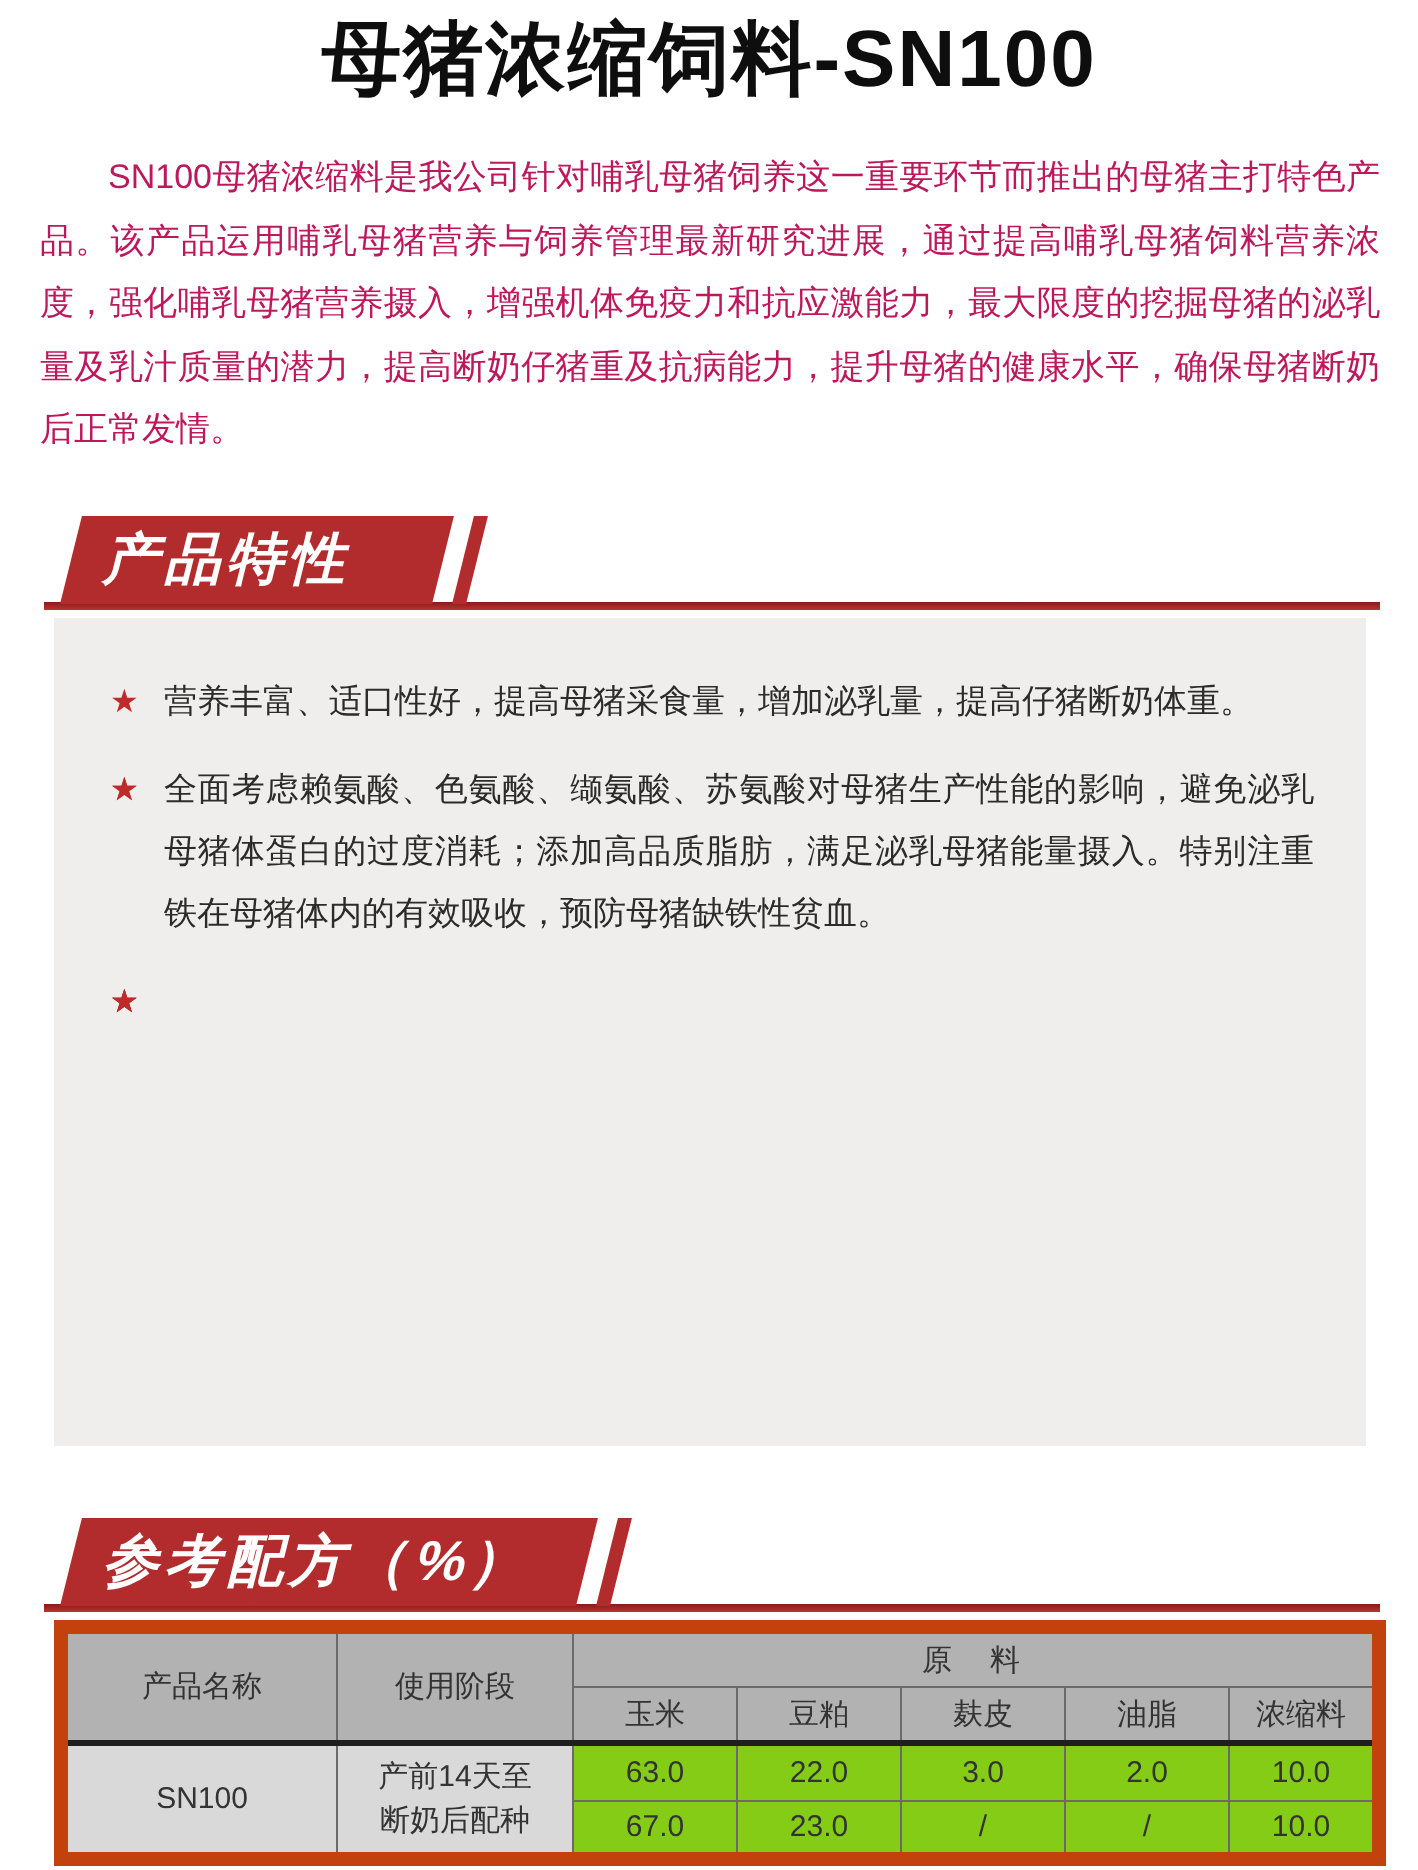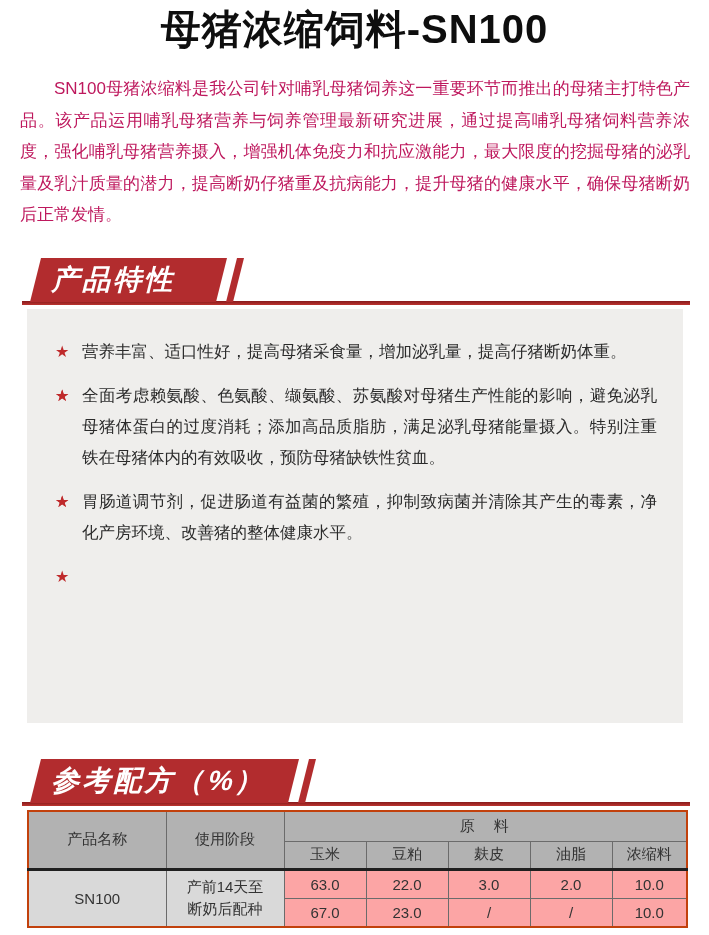--- a/index.html
+++ b/index.html
@@ -113,25 +113,25 @@
     font-size: 15px;
     color: #333333;
   }
   .formula-table th, .formula-table td {
     border: 1px solid #6b6b6b;
     text-align: center;
     vertical-align: middle;
     font-weight: normal;
     padding: 0;
   }
-  .formula-table { border: 2px solid #c2410c; padding-left: 44px; }
+  .formula-table { border: 7px solid #c2410c; padding-left: 44px; }
   .formula-table .hdr { background: #b2b2b2; height: 30px; }
   .formula-table .hdr2 { background: #b2b2b2; height: 28px; }
   .formula-table .side { background: #d9d9d9; }
-  .formula-table .val { background: #fca5a5; height: 29px; }
+  .formula-table .val { background: #84cc16; height: 29px; }
   .formula-table tbody tr:first-child th,
   .formula-table tbody tr:first-child td { border-top: 3px solid #1f1f1f; }
   .group-header { letter-spacing: 2px; }
   .stage-cell span { display: block; line-height: 22px; }
 </style>
 </head>
 <body>
 
 <div class="page">
 
@@ -158,21 +158,20 @@
       </li>
       <li class="feature-item">
         <span class="star-icon">★</span>
         <span>全面考虑赖氨酸、色氨酸、缬氨酸、苏氨酸对母猪生产性能的影响，避免泌乳母猪体蛋白的过度消耗；添加高品质脂肪，满足泌乳母猪能量摄入。特别注重铁在母猪体内的有效吸收，预防母猪缺铁性贫血。</span>
       </li>
       <li class="feature-item">
         <span class="star-icon">★</span>
       </li>
       <li class="feature-item">
         <span class="star-icon">★</span>
-        <span>胃肠道调节剂，促进肠道有益菌的繁殖，抑制致病菌并清除其产生的毒素，净化产房环境、改善猪的整体健康水平。</span>
       </li>
       <li class="feature-item">
         <span class="star-icon">★</span>
       </li>
     </ul>
   </div>
 
   <div class="banner" id="banner-formula">
     <div class="banner-underline"></div>
     <div class="banner-shape">

